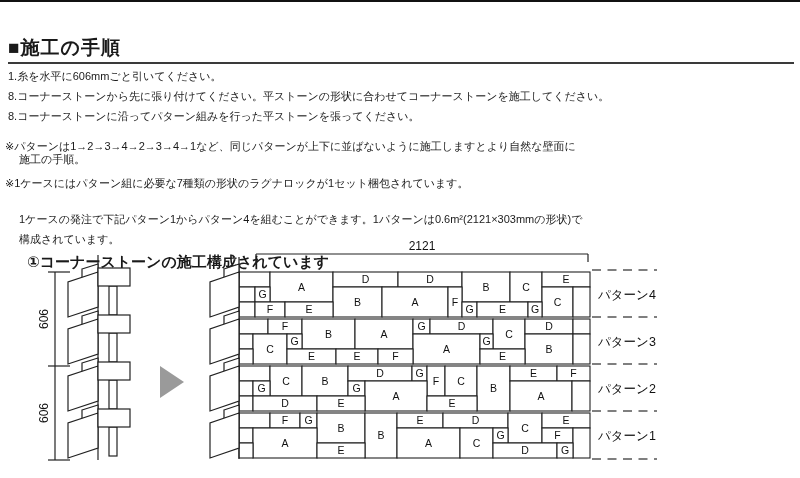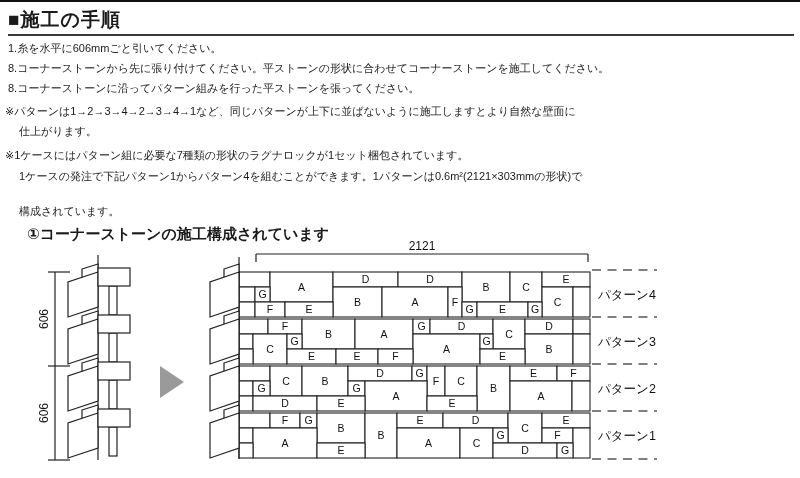--- a/index.html
+++ b/index.html
@@ -1,21 +1,21 @@
 <!DOCTYPE html>
 <html><head>
 <meta charset="utf-8">
 <style>
   html,body{margin:0;padding:0;}
   body{
     width:800px;height:478px;overflow:hidden;background:#fff;
     font-family:"Liberation Sans","DejaVu Sans",sans-serif;color:#1a1a1a;
     position:relative;border-top:2px solid #111;box-sizing:border-box;
   }
-  .abs{position:absolute;white-space:nowrap;}
+  .abs{position:absolute;white-space:nowrap;margin-top:28px;}
   .title{left:8px;top:5px;font-size:19px;font-weight:bold;letter-spacing:1px;}
   .rule{left:8px;top:32px;width:786px;height:2px;background:#3a3a3a;}
   .line{font-size:11px;}
   .dlabel{font-size:15px;font-weight:bold;}
   svg{position:absolute;left:0;top:0;}
   .blk{fill:#ffffff;stroke:#222;stroke-width:1.1;}
   .blk-letter{font-family:"Liberation Sans","DejaVu Sans",sans-serif;font-size:10.5px;fill:#111;text-anchor:middle;}
   .ln{fill:#ffffff;stroke:#222;stroke-width:1.2;}
   .ln2{fill:none;stroke:#222;stroke-width:1.2;}
   .dash{stroke:#555;stroke-width:1.4;stroke-dasharray:9 6.5;}
@@ -24,24 +24,24 @@
 </style>
 </head>
 <body>
 
 <div class="abs title">■施工の手順</div>
 <div class="abs rule"></div>
 
 <div class="abs line" style="left:8px;top:39px">1.糸を水平に606mmごと引いてください。</div>
 <div class="abs line" style="left:8px;top:59px">8.コーナーストーンから先に張り付けてください。平ストーンの形状に合わせてコーナーストーンを施工してください。</div>
 <div class="abs line" style="left:8px;top:79px">8.コーナーストーンに沿ってパターン組みを行った平ストーンを張ってください。</div>
-<div class="abs line" style="left:5px;top:102px">※パターンは1→2→3→4→2→3→4→1など、同じパターンが上下に並ばないように施工しますとより自然な壁面に</div>
-<div class="abs line" style="left:19px;top:122px">仕上がります。</div>
+<div class="abs line" style="left:5px;top:109px">※パターンは1→2→3→4→2→3→4→1など、同じパターンが上下に並ばないように施工しますとより自然な壁面に</div>
+<div class="abs line" style="left:19px;top:122px">施工の手順。</div>
 <div class="abs line" style="left:5px;top:146px">※1ケースにはパターン組に必要な7種類の形状のラグナロックが1セット梱包されています。</div>
-<div class="abs line" style="left:19px;top:167px">1ケースの発注で下記パターン1からパターン4を組むことができます。1パターンは0.6m²(2121×303mmの形状)で</div>
+<div class="abs line" style="left:19px;top:182px">1ケースの発注で下記パターン1からパターン4を組むことができます。1パターンは0.6m²(2121×303mmの形状)で</div>
 <div class="abs line" style="left:19px;top:202px">構成されています。</div>
 
 <div class="abs dlabel" style="left:27px;top:223px">①コーナーストーンの施工</div>
 <div class="abs dlabel" style="left:207px;top:223px">構成されています</div>
 
 <svg width="800" height="478" viewBox="0 0 800 478">
 
   <g>
     <line class="ln2" x1="55" y1="270" x2="55" y2="458"></line>
     <line class="ln2" x1="48" y1="270" x2="70" y2="270"></line>

